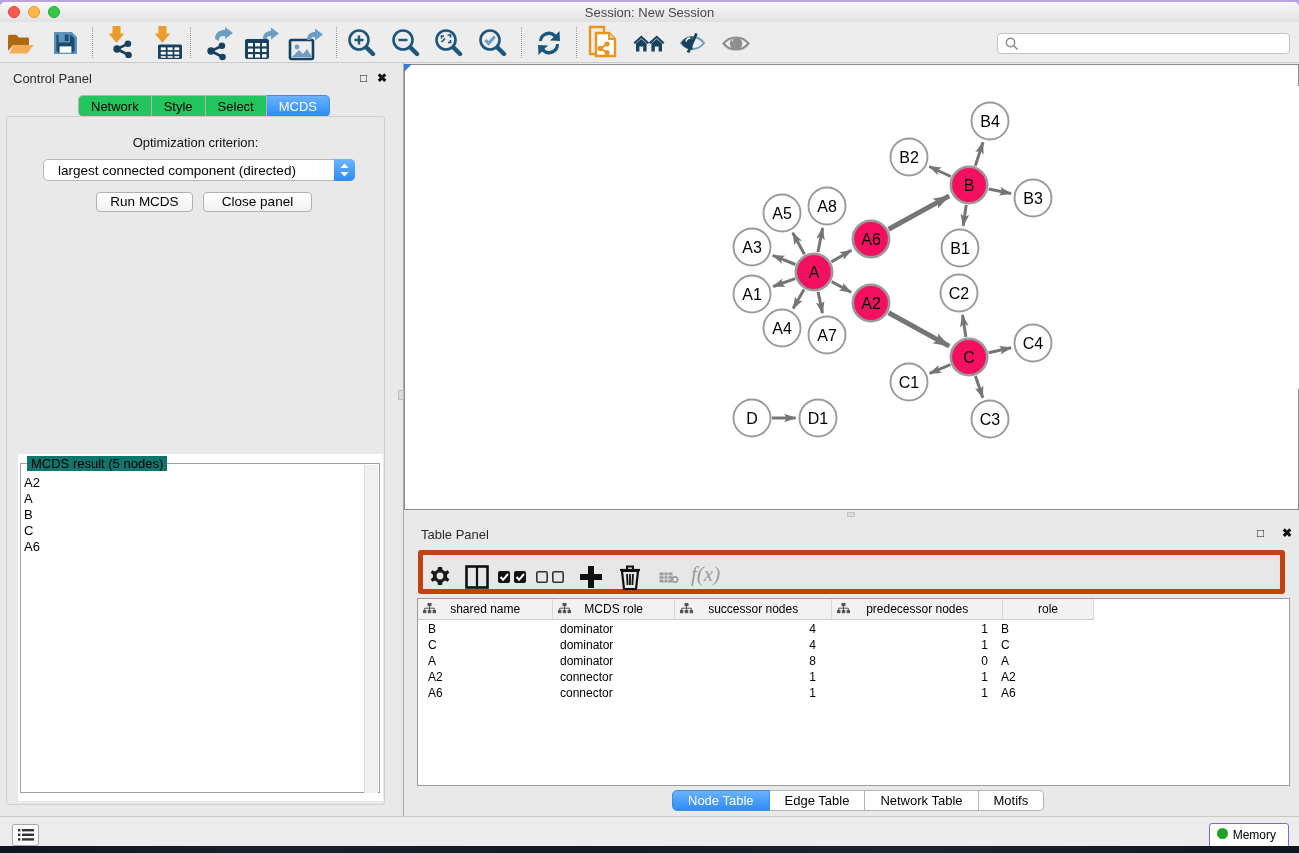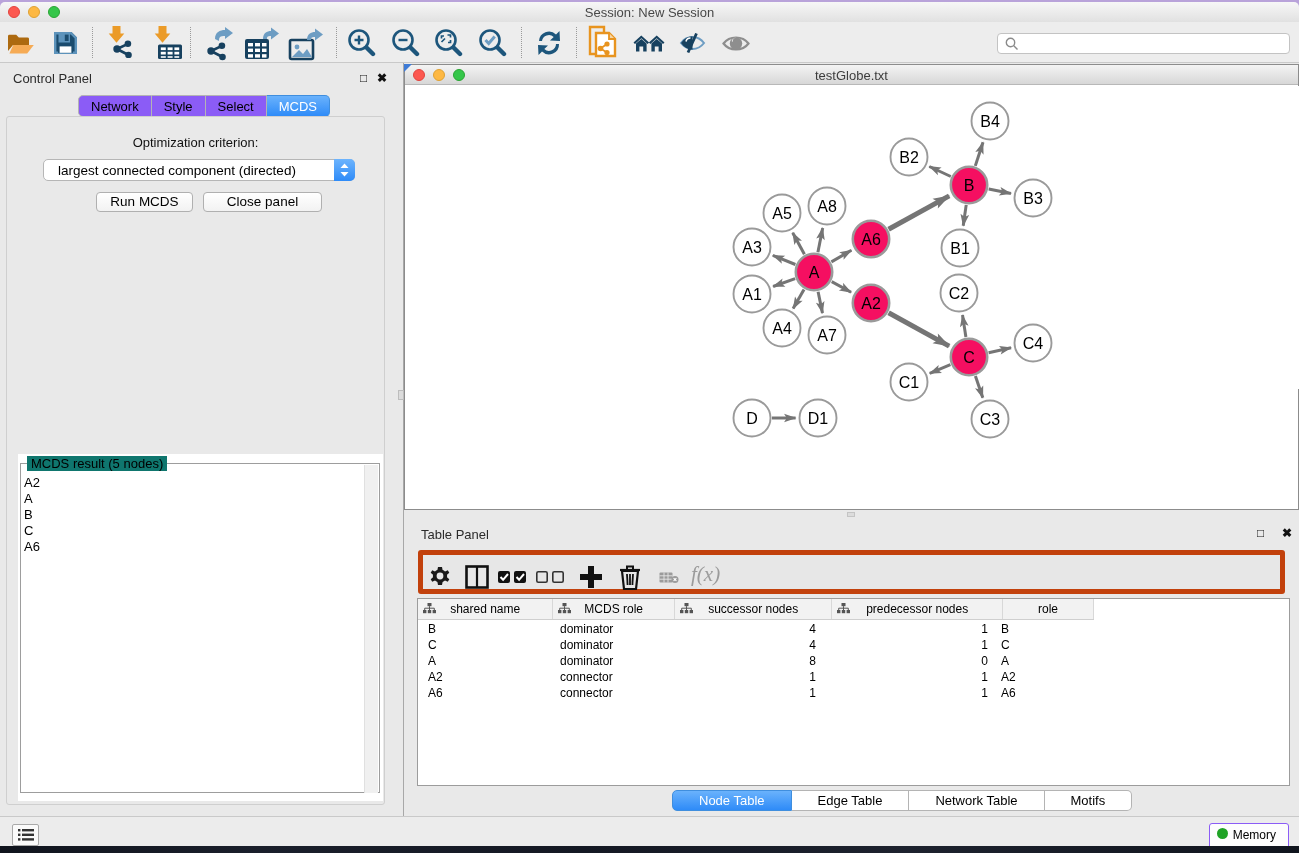--- a/index.html
+++ b/index.html
@@ -30,21 +30,21 @@
   border-left:1px dotted #9a9a9a; }
 #searchbox { position:absolute; left:997px; top:11px; width:293px; height:21px;
   background:#fff; border:1px solid #c3c3c3; border-radius:4px; }
 
 
 #cpanel { left:0; top:63px; width:394px; height:757px; background:#e9e9e9; }
 #cpTitle { position:absolute; left:13px; top:8px; font-size:13px; color:#2b2b2b; }
 .winbtn { position:absolute; font-size:12px; color:#111; font-weight:bold; }
 #cpTabs { position:absolute; left:78px; top:32px; height:22px; }
 .tab { float:left; height:22px; line-height:21px; padding:0 12px; font-size:13px;
-  background:#8b5cf6; border:1px solid #b4b4b4; border-left:none; color:#000; }
+  background:#22c55e; border:1px solid #b4b4b4; border-left:none; color:#000; }
 .tab.first { border-left:1px solid #b4b4b4; border-radius:5px 0 0 5px; }
 .tab.sel { background:linear-gradient(#6ab2fc,#2e8bf8); color:#fff; border-color:#3f8ede;
   border-radius:0 5px 5px 0; }
 #cpBody { position:absolute; left:6px; top:53px; width:379px; height:689px;
   background:#e9e9e9; border:1px solid #cfcfcf; border-radius:3px; }
 #optLabel { position:absolute; left:0; width:100%; top:18px; text-align:center;
   font-size:13px; color:#111; }
 #combo { position:absolute; left:36px; top:42px; width:312px; height:22px; background:#fff;
   border:1px solid #b6b6b6; border-radius:5px; }
 #combo .ctext { position:absolute; left:14px; top:3px; font-size:13.5px; color:#000; }
@@ -84,21 +84,21 @@
   background:#e7e7e7; border:5px solid #c2410c; border-radius:3px; }
 #tblWrap { position:absolute; left:13px; top:80px; width:873px; height:188px;
   background:#fff; border:1px solid #9c9c9c; }
 table.dt { border-collapse:collapse; font-size:12px; width:676px; }
 table.dt th { height:20px; background:#f2f2f2; border-right:1px solid #d8d8d8;
   border-bottom:1px solid #cfcfcf; font-weight:normal; font-size:12px; color:#000;
   position:relative; text-align:center; }
 .thico { position:absolute; left:5px; top:4px; }
 
 #btmTabs { position:absolute; left:268px; top:272px; height:21px; }
-.btab { float:left; height:21px; line-height:20px; padding:0 26px; font-size:13px;
+.btab { float:left; height:21px; line-height:20px; padding:0 15px; font-size:13px;
   background:#fff; border:1px solid #b4b4b4; border-left:none; color:#000; }
 .btab.sel { background:linear-gradient(#6ab2fc,#2e8bf8); color:#fff; border:1px solid #3f8ede;
   border-radius:5px 0 0 5px; }
 .btab.last { border-radius:0 5px 5px 0; }
 
 
 #statusbar { left:0; top:816px; width:1299px; height:30px; background:#ececec;
   border-top:1px solid #c9c9c9; }
 #listBtn { position:absolute; left:12px; top:7px; width:27px; height:22px; background:#fafafa;
   border:1px solid #a9a9a9; border-radius:2px; }
@@ -277,43 +277,37 @@
     <div id="combo">
       <div class="ctext">largest connected component (directed)</div>
       <div class="spin">
         <svg width="13" height="16" viewBox="0 0 13 16" style="position:absolute;left:4px;top:3px">
           <path d="M2.5 6 L6.5 1.5 L10.5 6 z" fill="#fff"></path>
           <path d="M2.5 10 L6.5 14.5 L10.5 10 z" fill="#fff"></path>
         </svg>
       </div>
     </div>
     <div class="btn" style="left:89px;top:75px;width:97px">Run MCDS</div>
-    <div class="btn" style="left:196px;top:75px;width:119px">Close panel</div>
+    <div class="btn" style="left:196px;top:75px;width:109px">Close panel</div>
     <div id="mcdsWrap">
       <div id="mcdsBox">
         <div id="mcdsLegend">MCDS result (5 nodes)</div>
         <div id="mcdsList">A2<br>A<br>B<br>C<br>A6</div>
         <div id="mcdsScroll"></div>
       </div>
     </div>
   </div>
 </div>
 <div class="abs" id="vsplit"></div>
 <div class="abs" style="left:398px;top:390px;width:6px;height:10px;background:#dcdcdc;border:1px solid #bdbdbd"></div>
 
 <div class="abs" id="netwin">
   <svg width="8" height="8" viewBox="0 0 8 8" style="position:absolute;left:-1px;top:-1px;z-index:5">
     <path d="M0 0 h8 L0 8 z" fill="#3e7bd6"></path>
   </svg>
-  <div id="netTitlebar">
-    <div class="tl r" style="left:8px;top:4px"></div>
-    <div class="tl y" style="left:28px;top:4px"></div>
-    <div class="tl g" style="left:48px;top:4px"></div>
-    <div id="netTitle">testGlobe.txt</div>
-  </div>
   <div id="netCanvas">
 <svg width="895" height="424" viewBox="0 0 895 424" style="position:absolute;left:0;top:0">
 <defs>
 <marker id="ah3" markerWidth="4.6" markerHeight="3.2" refX="4.0" refY="1.6" orient="auto" markerUnits="strokeWidth">
             <path d="M0.15,0.15 L4.3,1.6 L0.15,3.05 L1.05,1.6 z" fill="#757575"></path>
           </marker>
 <marker id="ah5" markerWidth="3.8" markerHeight="2.4" refX="3.3" refY="1.2" orient="auto" markerUnits="strokeWidth">
             <path d="M0.1,0.1 L3.5,1.2 L0.1,2.3 L0.8,1.2 z" fill="#757575"></path>
           </marker>
 </defs>

